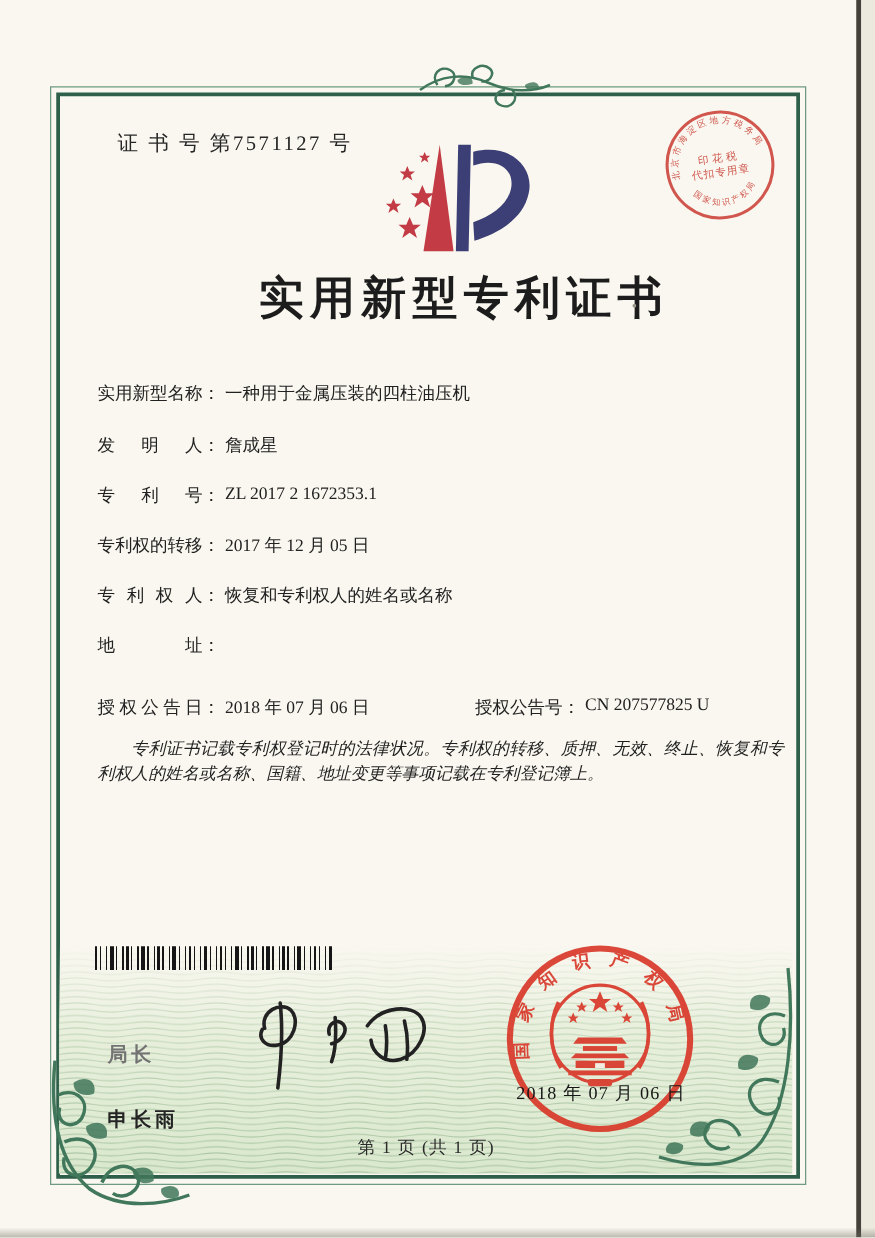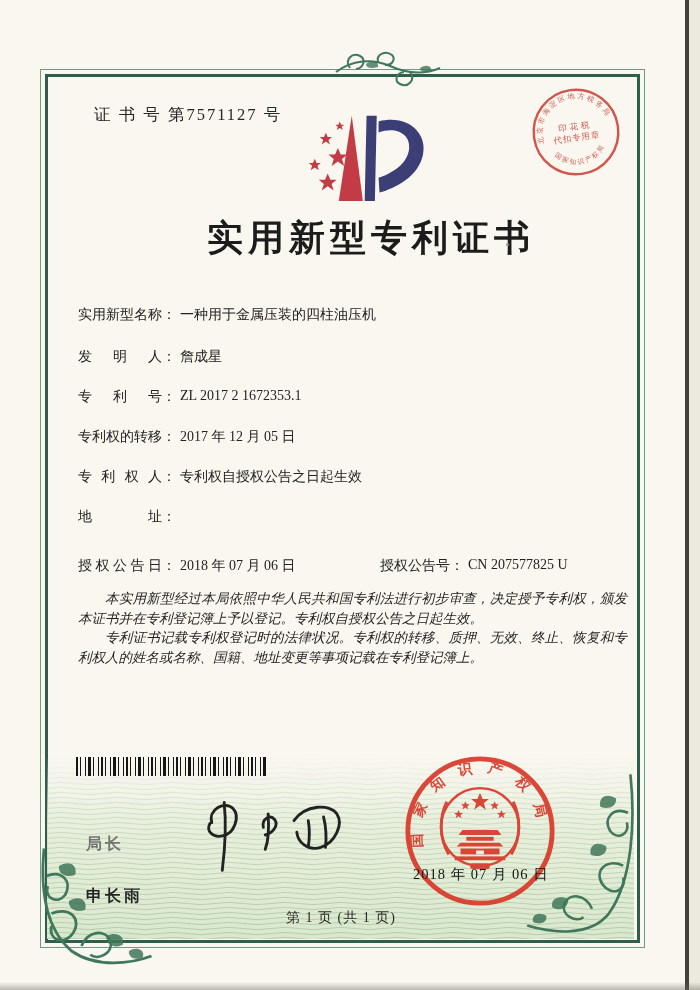--- a/index.html
+++ b/index.html
@@ -132,34 +132,33 @@
   <div class="frow" style="top:348px">
     <span class="flabel">发明人</span><span class="fcolon">：</span><span class="fval">詹成星</span>
   </div>
   <div class="frow" style="top:388px">
     <span class="flabel">专利号</span><span class="fcolon">：</span><span class="fval">ZL 2017 2 1672353.1</span>
   </div>
   <div class="frow" style="top:428px">
     <span class="flabel">专利权的转移</span><span class="fcolon">：</span><span class="fval">2017 年 12 月 05 日</span>
   </div>
   <div class="frow" style="top:468px">
-    <span class="flabel">专利权人</span><span class="fcolon">：</span><span class="fval">专利权自授权公告之日起生效</span>
+    <span class="flabel">专利权人</span><span class="fcolon">：</span><span class="fval">恢复和专利权人的姓名或名称</span>
   </div>
   <div class="frow" style="top:508px">
     <span class="flabel">地址</span><span class="fcolon">：</span>
   </div>
   <div class="frow" style="top:557px">
     <span class="flabel">授权公告日</span><span class="fcolon">：</span><span class="fval">2018 年 07 月 06 日</span>
   </div>
   <div class="frow" style="left:380px;top:557px">
     <span class="flabel2">授权公告号</span><span class="fcolon">：</span><span class="fval">CN 207577825 U</span>
   </div>
 
   <div class="body-text">
-    <p>本实用新型经过本局依照中华人民共和国专利法进行初步审查，决定授予专利权，颁发本证书并在专利登记簿上予以登记。专利权自授权公告之日起生效。</p>
     <p>专利证书记载专利权登记时的法律状况。专利权的转移、质押、无效、终止、恢复和专利权人的姓名或名称、国籍、地址变更等事项记载在专利登记簿上。</p>
   </div>
 
   <div class="barcode"></div>
 
   <div class="signer-title">局长</div>
   <div class="signer-name">申长雨</div>
   <svg class="signature" viewBox="0 0 160 90">
     <g stroke="#222" stroke-width="3" fill="none" stroke-linecap="round" stroke-linejoin="round">
       <path d="M18,32 C14,18 32,9 40,17 C48,25 42,44 29,46 C19,48 12,41 16,33 M31,11 C33,30 32,58 29,82"></path>

